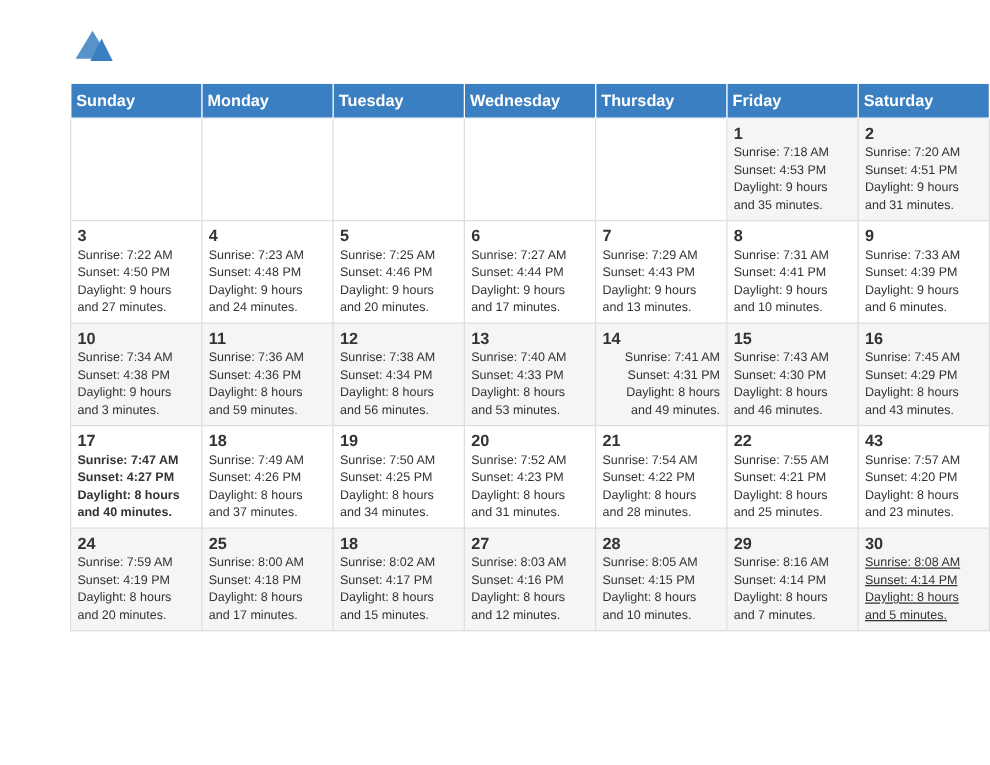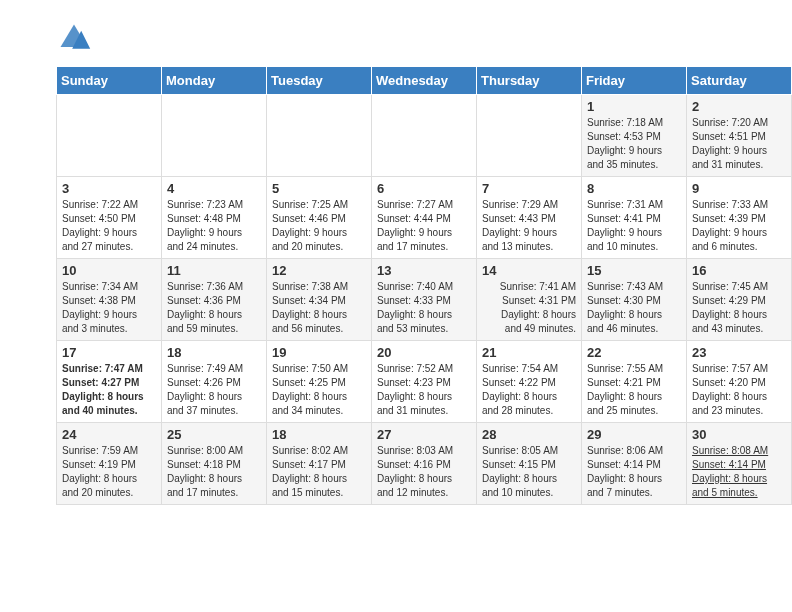--- a/index.html
+++ b/index.html
@@ -291,21 +291,21 @@
 and 28 minutes.</div>
           </td>
           <td>
             <span class="day-number">22</span>
             <div class="day-info" style="white-space: pre-line;">Sunrise: 7:55 AM
 Sunset: 4:21 PM
 Daylight: 8 hours
 and 25 minutes.</div>
           </td>
           <td>
-            <span class="day-number">23</span>
+            <span class="day-number">43</span>
             <div class="day-info" style="white-space: pre-line;">Sunrise: 7:57 AM
 Sunset: 4:20 PM
 Daylight: 8 hours
 and 23 minutes.</div>
           </td>
         </tr>
         <tr>
           <td>
             <span class="day-number">24</span>
             <div class="day-info" style="white-space: pre-line;">Sunrise: 7:59 AM
@@ -336,21 +336,21 @@
           </td>
           <td>
             <span class="day-number">28</span>
             <div class="day-info" style="white-space: pre-line;">Sunrise: 8:05 AM
 Sunset: 4:15 PM
 Daylight: 8 hours
 and 10 minutes.</div>
           </td>
           <td>
             <span class="day-number">29</span>
-            <div class="day-info" style="white-space: pre-line;">Sunrise: 8:06 AM
+            <div class="day-info" style="white-space: pre-line;">Sunrise: 8:16 AM
 Sunset: 4:14 PM
 Daylight: 8 hours
 and 7 minutes.</div>
           </td>
           <td>
             <span class="day-number">30</span>
             <div class="day-info" style="white-space: pre-line; text-decoration: underline;">Sunrise: 8:08 AM
 Sunset: 4:14 PM
 Daylight: 8 hours
 and 5 minutes.</div>

